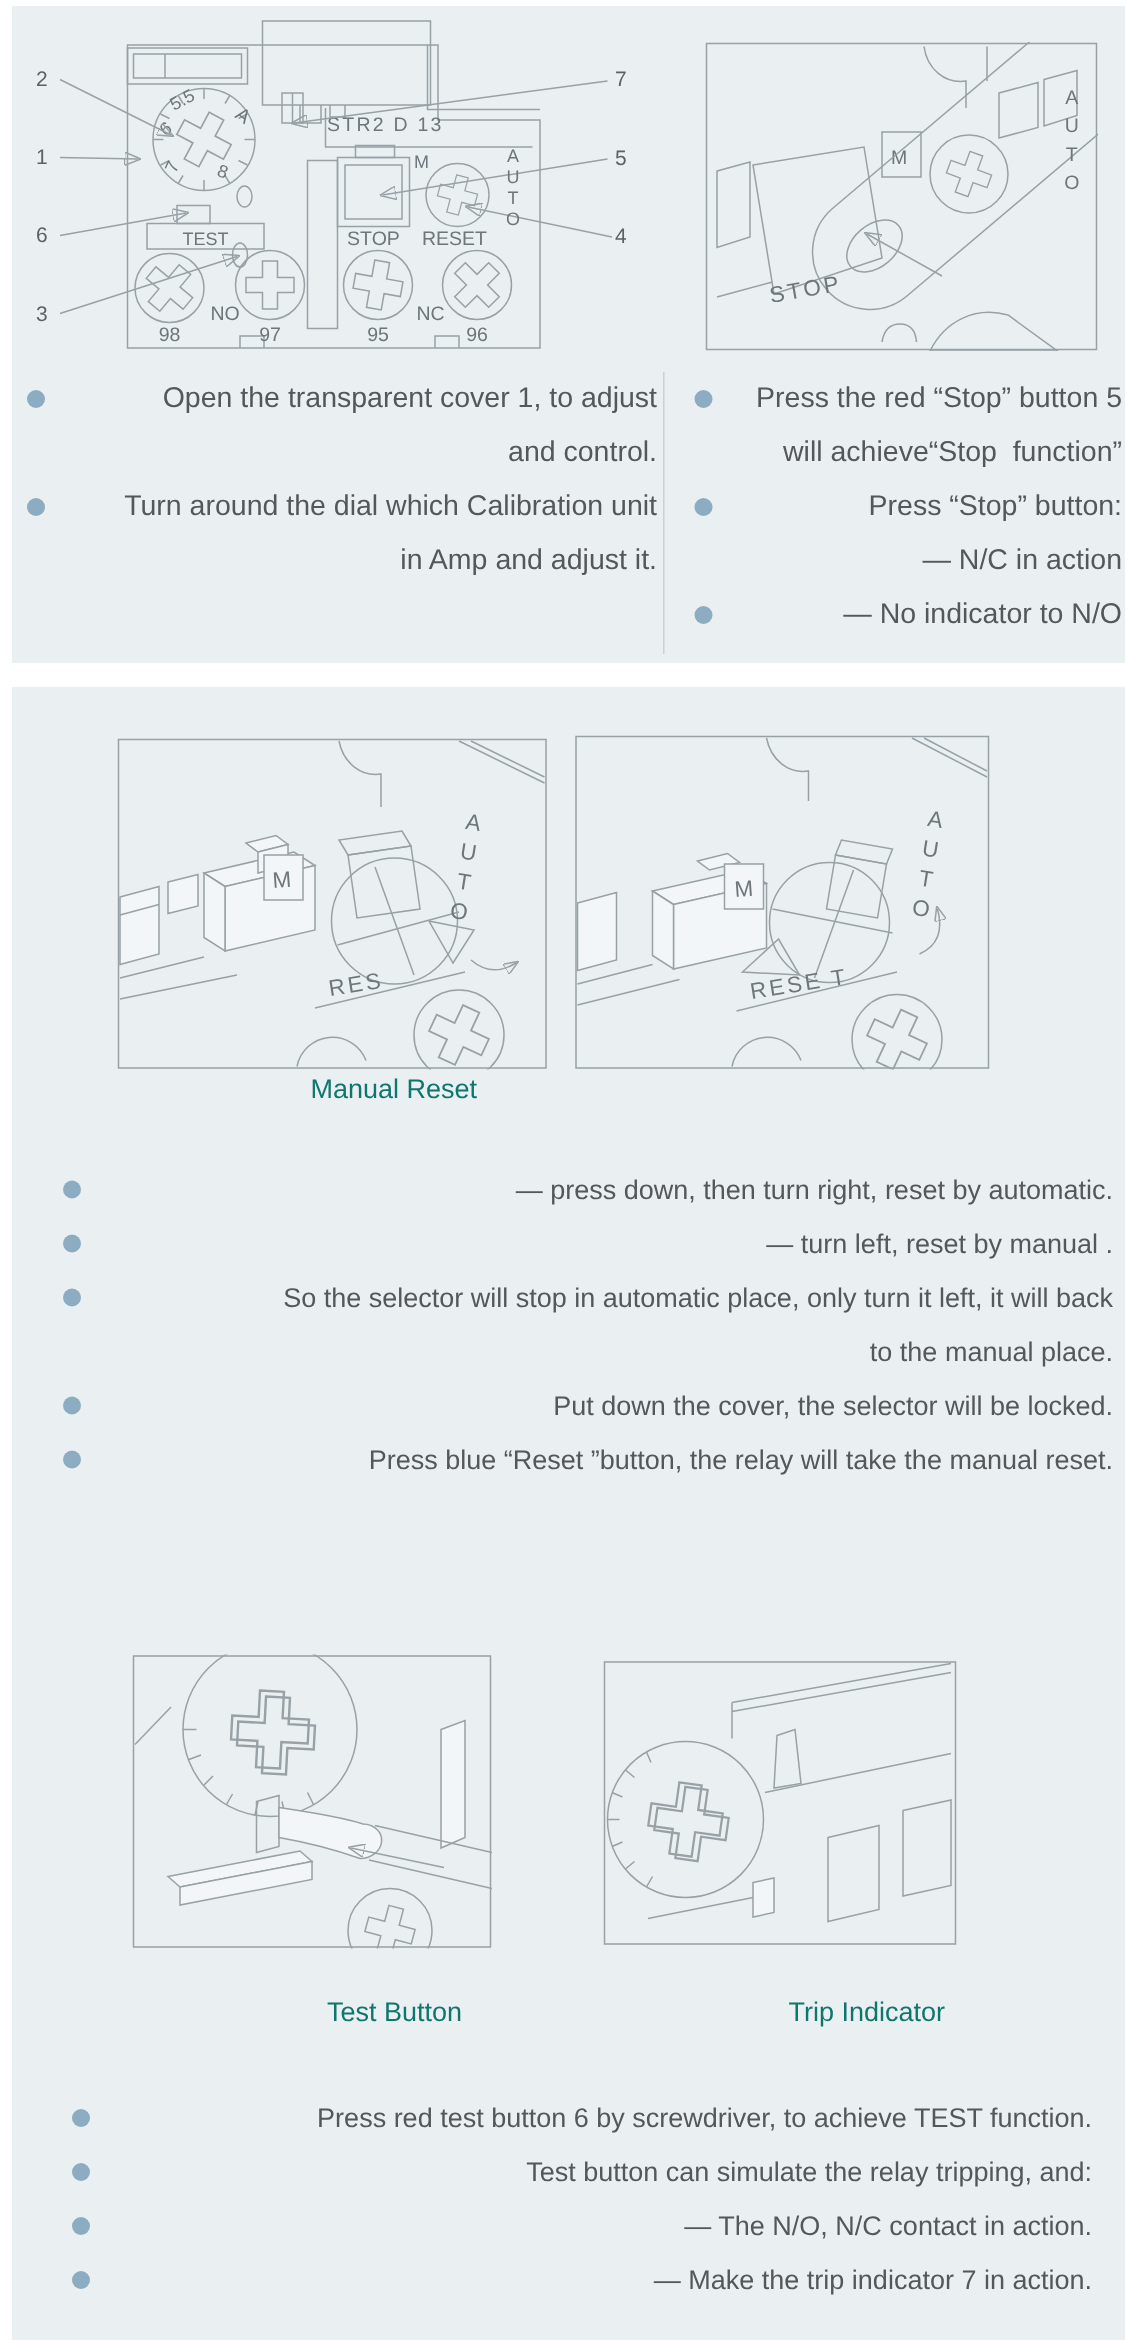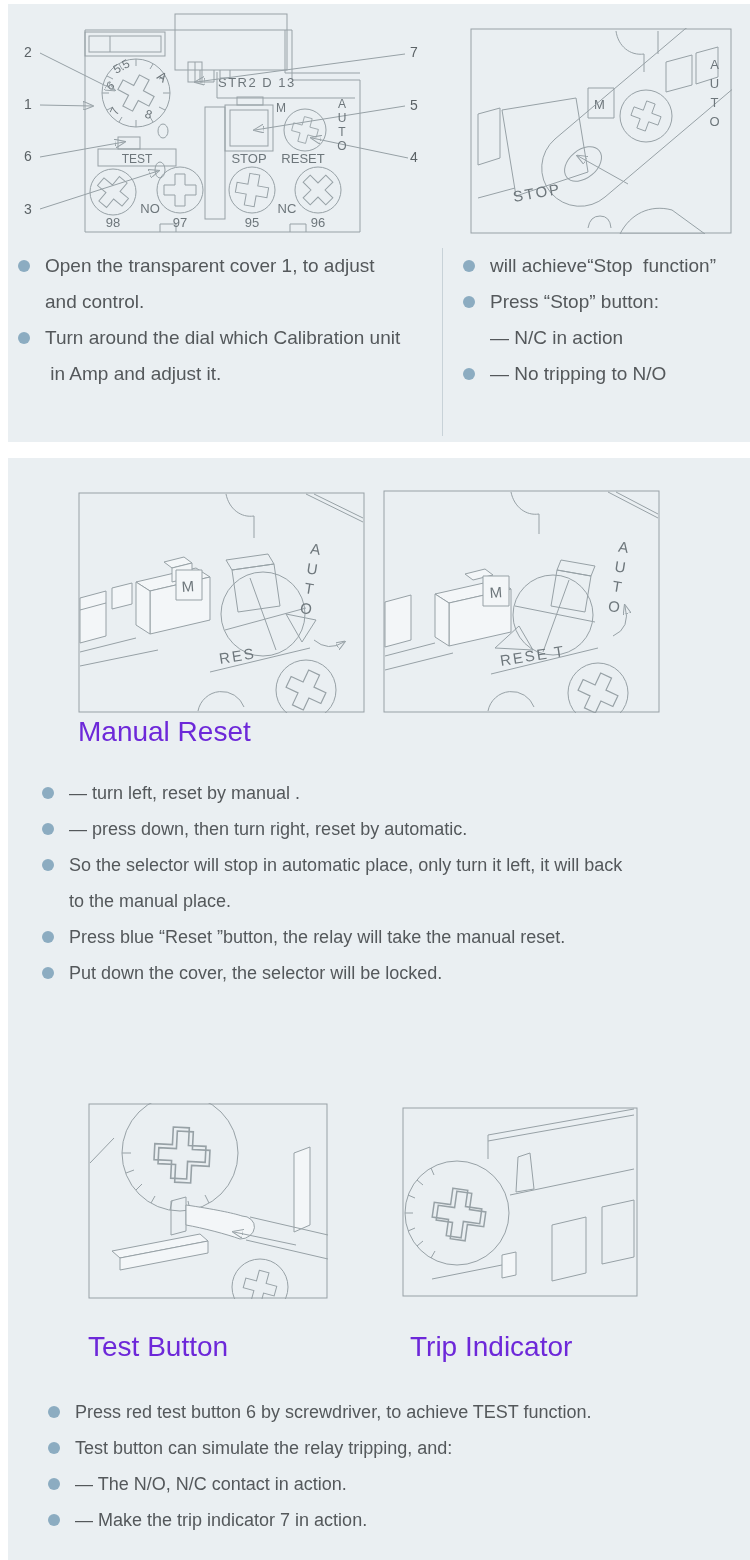--- a/index.html
+++ b/index.html
@@ -12,22 +12,22 @@
   svg path,svg rect,svg circle,svg line,svg ellipse,svg polygon{
       fill:none;stroke:#97a1a6;stroke-width:1;}
   svg .blk{fill:#f3f6f8;stroke:#97a1a6;}
   svg text{fill:#6d767b;stroke:none;font-family:"Liberation Sans",sans-serif;}
   svg .callout{fill:#5b6266;font-size:14px;}
   .divider{position:absolute;left:442px;top:248px;width:1px;height:188px;background:#c8d2d8;}
   .bullets{position:absolute;font-size:19px;color:#54585b;line-height:36px;}
   .bullets.small{font-size:18px;}
   .b-row{position:relative;padding-left:27px;}
   .dot{position:absolute;left:0;top:12px;width:12px;height:12px;border-radius:50%;background:#8cacc1;}
-  .line{white-space:pre-wrap;}
-  .caption{position:absolute;font-size:28px;color:#6d28d9;text-align:left;}
+  .line{white-space:pre-wrap;text-align:right;}
+  .caption{position:absolute;font-size:18px;color:#0f766e;text-align:right;}
   .v-auto{position:absolute;writing-mode:vertical-rl;text-orientation:upright;
           color:#6d767b;line-height:1;}
   #autoA{left:336px;top:97px;font-size:12px;}
   #autoB{left:708px;top:57px;font-size:13px;letter-spacing:4px;}
   #autoC{left:303px;top:540px;font-size:15px;letter-spacing:3px;transform:rotate(9deg);}
   #autoD{left:611px;top:538px;font-size:15px;letter-spacing:3px;transform:rotate(9deg);}
 </style>
 </head>
 <body>
 
@@ -172,30 +172,31 @@
     <div class="b-row">
       <span class="dot"></span>
       <div class="line">Turn around the dial which Calibration unit</div>
       <div class="line"> in Amp and adjust it.</div>
     </div>
   </div>
 
   <div class="bullets" style="left:463px;top:248px;width:285px">
     <div class="b-row">
       <span class="dot"></span>
+      <div class="line">Press the red “Stop” button 5</div>
       <div class="line">will achieve“Stop  function”</div>
     </div>
     <div class="b-row">
       <span class="dot"></span>
       <div class="line">Press “Stop” button:</div>
       <div class="line">— N/C in action</div>
     </div>
     <div class="b-row">
       <span class="dot"></span>
-      <div class="line">— No tripping to N/O</div>
+      <div class="line">— No indicator to N/O</div>
     </div>
   </div>
 
   <svg class="svg-diagram" style="left:78px;top:492px" width="287" height="221" viewBox="0 0 287 221">
     <defs>
       <marker id="grC" markerWidth="10" markerHeight="8" refX="8" refY="4" orient="auto">
         <path d="M0,0 L10,4 L0,8 Z" fill="#5f6a70" stroke="none"></path>
       </marker>
     </defs>
     <rect x="1" y="1" width="285" height="219"></rect>
@@ -261,38 +262,38 @@
     <path d="M105,221 a24,24 0 0 1 46,-4"></path>
     <path d="M2,166 L52,153 M2,180 L70,163"></path>
   </svg>
   <div class="v-auto" id="autoD">AUTO</div>
 
   <div class="caption" style="left:78px;top:716px;width:240px">Manual Reset</div>
 
   <div class="bullets small" style="left:42px;top:775px;width:700px">
     <div class="b-row">
       <span class="dot"></span>
+      <div class="line">— press down, then turn right, reset by automatic.</div>
+    </div>
+    <div class="b-row">
+      <span class="dot"></span>
       <div class="line">— turn left, reset by manual .</div>
-    </div>
-    <div class="b-row">
-      <span class="dot"></span>
-      <div class="line">— press down, then turn right, reset by automatic.</div>
     </div>
     <div class="b-row">
       <span class="dot"></span>
       <div class="line">So the selector will stop in automatic place, only turn it left, it will back</div>
       <div class="line">to the manual place.</div>
     </div>
     <div class="b-row">
       <span class="dot"></span>
+      <div class="line">Put down the cover, the selector will be locked.</div>
+    </div>
+    <div class="b-row">
+      <span class="dot"></span>
       <div class="line">Press blue “Reset ”button, the relay will take the manual reset.</div>
-    </div>
-    <div class="b-row">
-      <span class="dot"></span>
-      <div class="line">Put down the cover, the selector will be locked.</div>
     </div>
   </div>
 
   <svg class="svg-diagram" style="left:88px;top:1103px" width="240" height="196" viewBox="0 0 240 196">
     <defs>
       <marker id="mgE" markerWidth="11" markerHeight="9" refX="9" refY="4.5" orient="auto">
         <path d="M0,0 L11,4.5 L0,9 Z" fill="#00a14e" stroke="none"></path>
       </marker>
     </defs>
     <rect x="1" y="1" width="238" height="194"></rect>

